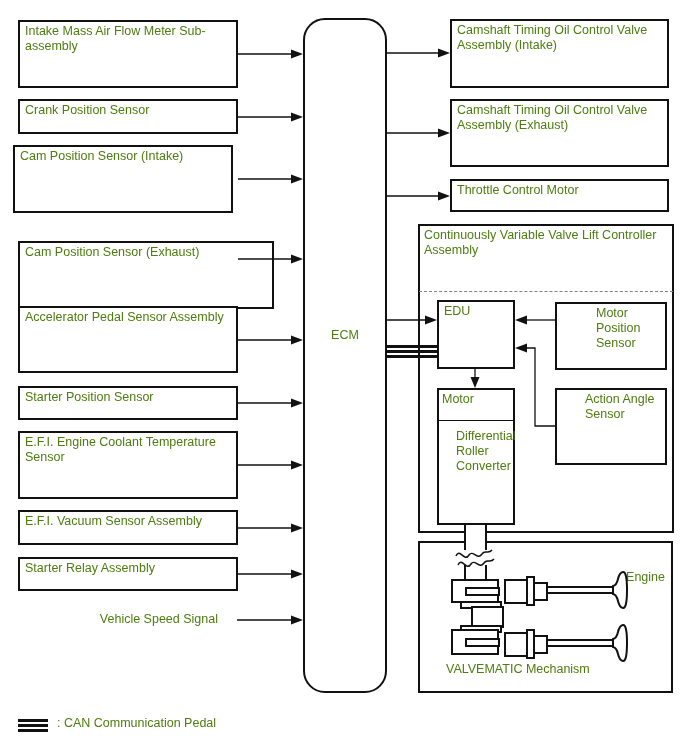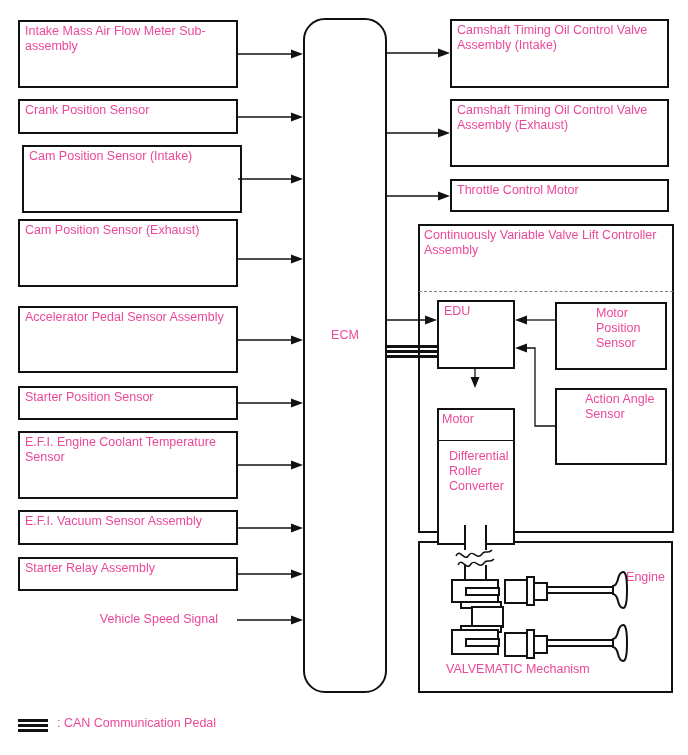--- a/index.html
+++ b/index.html
@@ -1,49 +1,49 @@
 <!DOCTYPE html>
 <html><head>
 <meta charset="utf-8">
 <style>
   html,body{margin:0;padding:0;background:#fff;}
   #canvas{
     position:relative;width:688px;height:755px;background:#ffffff;
-    font-family:"Liberation Sans",sans-serif;color:#ec4899;
+    font-family:"Liberation Sans",sans-serif;color:#4d7c0f;
     font-size:12.5px;line-height:15px;overflow:hidden;
   }
   .box{
     position:absolute;border:2px solid #111;background:#fff;
     box-sizing:border-box;padding:2px 5px;
   }
   .ecm{border-radius:22px;}
   .ecm-label{position:absolute;left:0;right:0;top:308px;text-align:center;}
   .plain-label{position:absolute;box-sizing:border-box;}
   .cvvl-title{position:absolute;left:4px;top:2px;width:246px;}
   .dashline{position:absolute;border-top:1px dashed #808080;height:0;z-index:3;}
   .inner{z-index:4;}
   .motor-top{height:31px;border-bottom:1px solid #111;padding:2px 3px;box-sizing:border-box;}
-  .motor-bottom{padding:8px 3px 0 10px;}
+  .motor-bottom{padding:8px 3px 0 17px;}
   .engine-label{position:absolute;right:6px;top:3px;margin-top:24px;}
   .valvematic-label{position:absolute;left:26px;bottom:14px;width:200px;}
   .legend{position:absolute;left:18px;top:716px;display:flex;align-items:flex-start;}
   .legend-bars{width:30px;margin-top:3px;margin-right:9px;}
   .legend-bars .bar{height:3px;background:#111;margin-bottom:2px;}
   .legend-text{white-space:nowrap;}
   svg.overlay{position:absolute;left:0;top:0;z-index:5;pointer-events:none;}
 </style>
 </head>
 <body>
 
 <div id="canvas">
 
   <div class="box" style="left:18px;top:20px;width:220px;height:68px;"><span>Intake Mass Air Flow Meter Sub-assembly</span></div>
   <div class="box" style="left:18px;top:99px;width:220px;height:35px;"><span>Crank Position Sensor</span></div>
-  <div class="box" style="left:22px;top:145px;width:220px;height:68px;"><span>Cam Position Sensor (Intake)</span></div>
-  <div class="box" style="left:18px;top:219px;width:220px;height:68px;"><span>Cam Position Sensor (Exhaust)</span></div>
+  <div class="box" style="left:13px;top:145px;width:220px;height:68px;"><span>Cam Position Sensor (Intake)</span></div>
+  <div class="box" style="left:18px;top:241px;width:256px;height:68px;"><span>Cam Position Sensor (Exhaust)</span></div>
   <div class="box" style="left:18px;top:306px;width:220px;height:67px;"><span>Accelerator Pedal Sensor Assembly</span></div>
   <div class="box" style="left:18px;top:386px;width:220px;height:34px;"><span>Starter Position Sensor</span></div>
   <div class="box" style="left:18px;top:431px;width:220px;height:68px;"><span>E.F.I. Engine Coolant Temperature Sensor</span></div>
   <div class="box" style="left:18px;top:510px;width:220px;height:35px;"><span>E.F.I. Vacuum Sensor Assembly</span></div>
   <div class="box" style="left:18px;top:557px;width:220px;height:34px;"><span>Starter Relay Assembly</span></div>
 
   <div class="plain-label" style="left:18px;top:612px;width:200px;text-align:right;">Vehicle Speed Signal</div>
 
   <div class="box ecm" style="left:303px;top:18px;width:84px;height:675px;">
     <span class="ecm-label">ECM</span>
@@ -53,21 +53,21 @@
   <div class="box" style="left:450px;top:179px;width:219px;height:33px;"><span>Throttle Control Motor</span></div>
   <div class="box" style="left:450px;top:99px;width:219px;height:68px;"><span>Camshaft Timing Oil Control Valve Assembly (Exhaust)</span></div>
 
   <div class="box" style="left:418px;top:224px;width:256px;height:309px;">
     <div class="cvvl-title">Continuously Variable Valve Lift Controller Assembly</div>
   </div>
   <div class="dashline" style="left:419px;top:291px;width:254px;"></div>
 
   <div class="box inner" style="left:437px;top:300px;width:78px;height:69px;"><span>EDU</span></div>
   <div class="box inner" style="left:555px;top:302px;width:112px;height:68px;padding-left:39px;"><span>Motor Position Sensor</span></div>
-  <div class="box inner" style="left:437px;top:408px;width:78px;height:137px;padding:0;">
+  <div class="box inner" style="left:437px;top:388px;width:78px;height:137px;padding:0;">
     <div class="motor-top">Motor</div>
     <div class="motor-bottom">Differential Roller Converter</div>
   </div>
   <div class="box inner" style="left:555px;top:388px;width:112px;height:77px;padding-left:28px;"><span>Action Angle Sensor</span></div>
 
   <div class="box" style="left:418px;top:541px;width:255px;height:152px;">
     <span class="engine-label">Engine</span>
     <span class="valvematic-label">VALVEMATIC Mechanism</span>
   </div>
 

